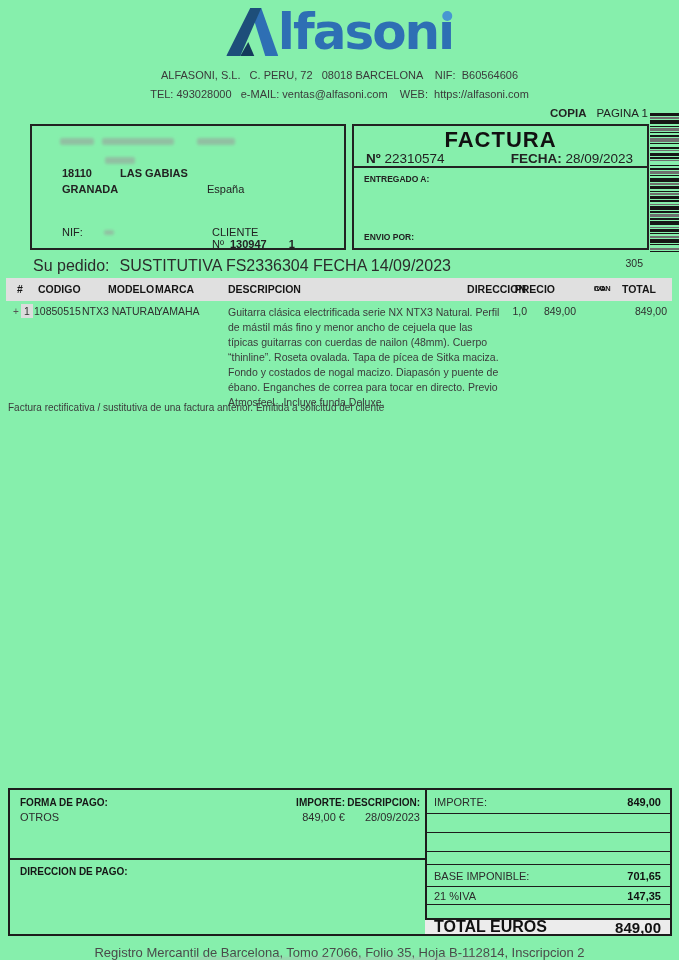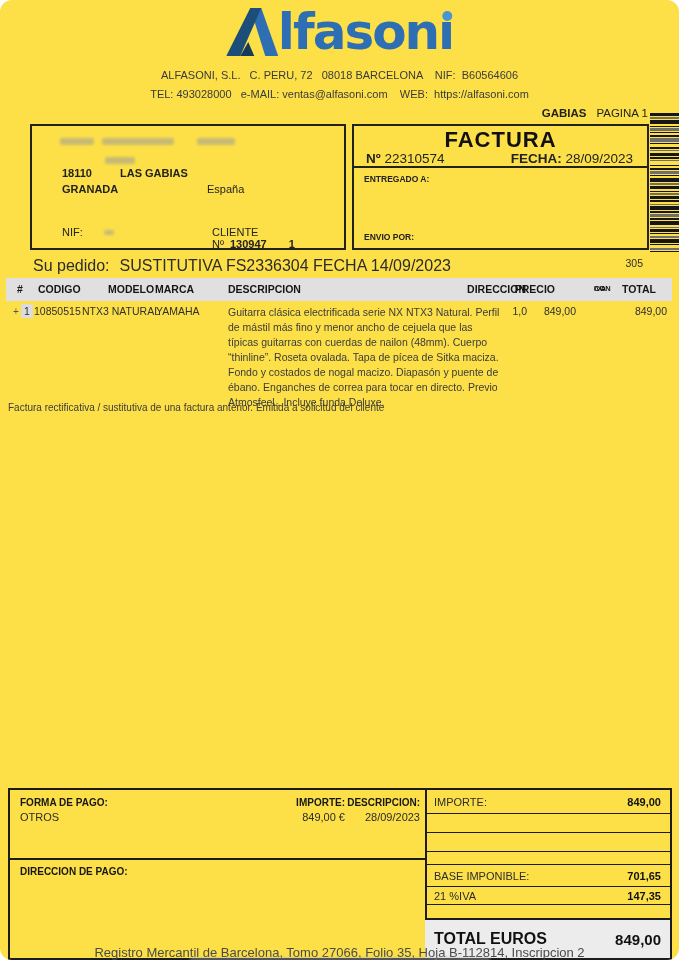--- a/index.html
+++ b/index.html
@@ -1,18 +1,18 @@
 <!DOCTYPE html>
 <html><head>
 <meta charset="utf-8">
 <style>
   * { margin:0; padding:0; box-sizing:border-box; }
   html,body { background:#ffffff; }
   body { font-family:"Liberation Sans", sans-serif; color:#222; }
-  .page { position:relative; width:679px; height:960px; background:#fde047; overflow:hidden;border-radius:12px; }
+  .page { position:relative; width:679px; height:960px; background:#86efac; overflow:hidden; }
 
   
   .logo { position:absolute; top:4px; left:50%; transform:translateX(-50%); display:flex; align-items:flex-start; }
   .logo-a { display:block; margin-top:4px; }
   .logo-letters { position:relative; font-family:"DejaVu Sans", sans-serif; font-weight:bold; font-size:50px; line-height:56px; letter-spacing:-2px; color:#2e6fb4; }
   .logo-idot { position:absolute; top:7px; right:1px; width:10px; height:10px; border-radius:50%; background:#4796d2; }
 
   
   .addr { position:absolute; width:100%; text-align:center; font-size:11px; color:#3a3a3a; white-space:pre; }
   .addr1 { top:69px; }
@@ -71,21 +71,21 @@
   .td-modelo { position:absolute; left:82px; top:1px; }
   .td-marca { position:absolute; left:156px; top:1px; }
   .td-desc { position:absolute; left:228px; top:1px; width:276px; line-height:15px; color:#3b3b3b; }
   .td-cant { position:absolute; right:152px; top:1px; }
   .td-precio { position:absolute; right:103px; top:1px; }
   .td-total { position:absolute; right:12px; top:1px; }
 
   .note { position:absolute; left:8px; top:402px; font-size:10px; color:#3b3b3b; }
 
   
-  .bottom-box { position:absolute; left:8px; top:788px; width:664px; height:172px; border:2px solid #1c1c1c; }
+  .bottom-box { position:absolute; left:8px; top:788px; width:664px; height:148px; border:2px solid #1c1c1c; }
   .bb-left { position:absolute; left:0; top:0; width:417px; height:100%; border-right:2px solid #1c1c1c; }
   .bb-divider { position:absolute; left:0; top:68px; width:100%; height:0; border-top:2px solid #1c1c1c; }
   .lbl-b { font-size:10px; font-weight:bold; color:#161616; }
   .val-r { font-size:11px; color:#2c2c2c; }
   .bb-forma-l { position:absolute; left:10px; top:7px; }
   .bb-forma-v { position:absolute; left:10px; top:21px; }
   .bb-importe-l { position:absolute; left:270px; top:7px; width:65px; text-align:right; }
   .bb-importe-v { position:absolute; left:240px; top:21px; width:95px; text-align:right; }
   .bb-venc-l { position:absolute; left:330px; top:7px; width:80px; text-align:right; }
   .bb-venc-v { position:absolute; left:330px; top:21px; width:80px; text-align:right; }
@@ -121,21 +121,21 @@
     <div class="logo-letters">
       <span>lfasonı</span>
       <span class="logo-idot"></span>
     </div>
   </div>
 
   <div class="addr addr1">ALFASONI, S.L.   C. PERU, 72   08018 BARCELONA    NIF:  B60564606</div>
   <div class="addr addr2">TEL: 493028000   e-MAIL: ventas@alfasoni.com    WEB:  https://alfasoni.com</div>
 
   <div class="copia-line">
-    <span class="copia">GABIAS</span><span>PAGINA 1</span>
+    <span class="copia">COPIA</span><span>PAGINA 1</span>
   </div>
 
   <svg class="barcode" id="barcode" viewBox="0 0 29 139" preserveAspectRatio="none">
       <rect x="0" y="0" width="29" height="3" fill="#161616"></rect>
       <rect x="0" y="4" width="29" height="2" fill="#6e6e6e"></rect>
       <rect x="0" y="7" width="29" height="4" fill="#161616"></rect>
       <rect x="0" y="13" width="29" height="1" fill="#161616"></rect>
       <rect x="0" y="15" width="29" height="3" fill="#6e6e6e"></rect>
       <rect x="0" y="19" width="29" height="1" fill="#161616"></rect>
       <rect x="0" y="22" width="29" height="2" fill="#161616"></rect>

